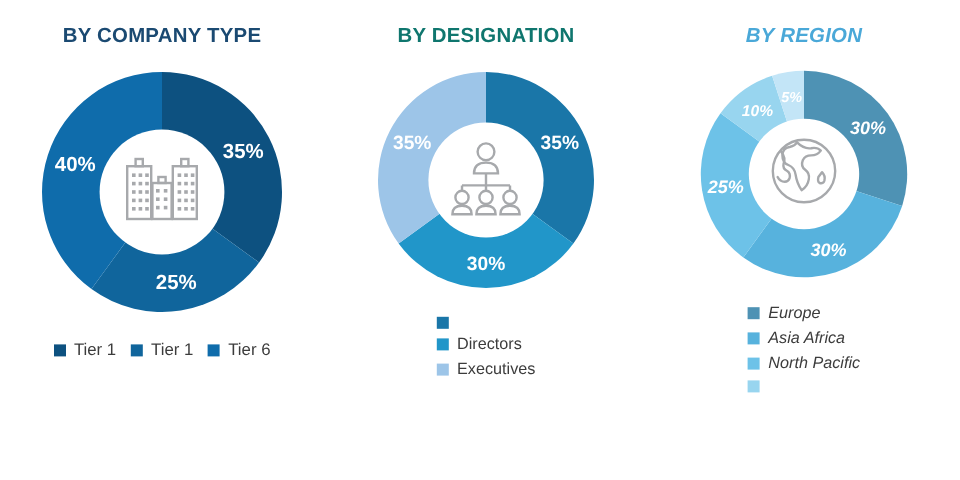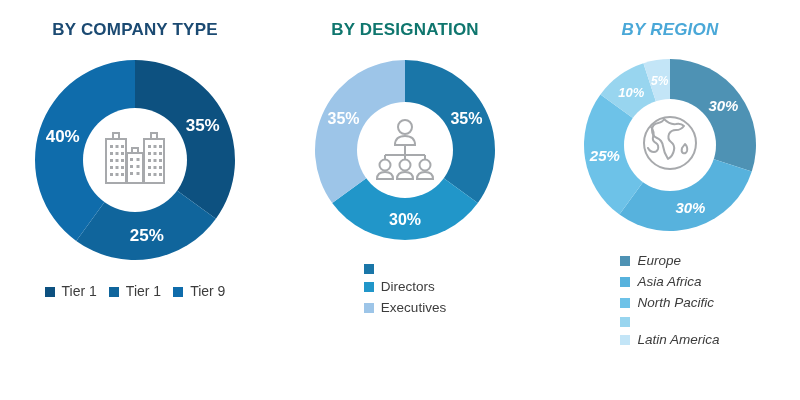--- a/index.html
+++ b/index.html
@@ -190,21 +190,21 @@
           <div class="legend-item">
             <span class="legend-swatch" style="background: rgb(13, 81, 128);"></span>
             <span class="legend-label">Tier 1</span>
           </div>
           <div class="legend-item">
             <span class="legend-swatch" style="background: rgb(16, 101, 156);"></span>
             <span class="legend-label">Tier 1</span>
           </div>
           <div class="legend-item">
             <span class="legend-swatch" style="background: rgb(15, 108, 171);"></span>
-            <span class="legend-label">Tier 9</span>
+            <span class="legend-label">Tier 6</span>
           </div>
         </div>
     </div>
   </div>
 
   <div class="panel panel-designation">
     <div class="panel-title" style="color:#0f766e;">BY DESIGNATION</div>
 
     <div class="donut-wrap">
       <svg class="donut-svg" width="200" height="200" viewBox="0 0 200 200">
@@ -306,21 +306,17 @@
             <span class="legend-swatch" style="background: rgb(87, 178, 221);"></span>
             <span class="legend-label">Asia Africa</span>
           </div>
           <div class="legend-item">
             <span class="legend-swatch" style="background: rgb(109, 194, 232);"></span>
             <span class="legend-label">North Pacific</span>
           </div>
           <div class="legend-item">
             <span class="legend-swatch" style="background: rgb(152, 213, 239);"></span>
           </div>
-          <div class="legend-item">
-            <span class="legend-swatch" style="background: rgb(195, 229, 247);"></span>
-            <span class="legend-label">Latin America</span>
-          </div>
         </div>
     </div>
   </div>
 
 </div>
 
 </body></html>

